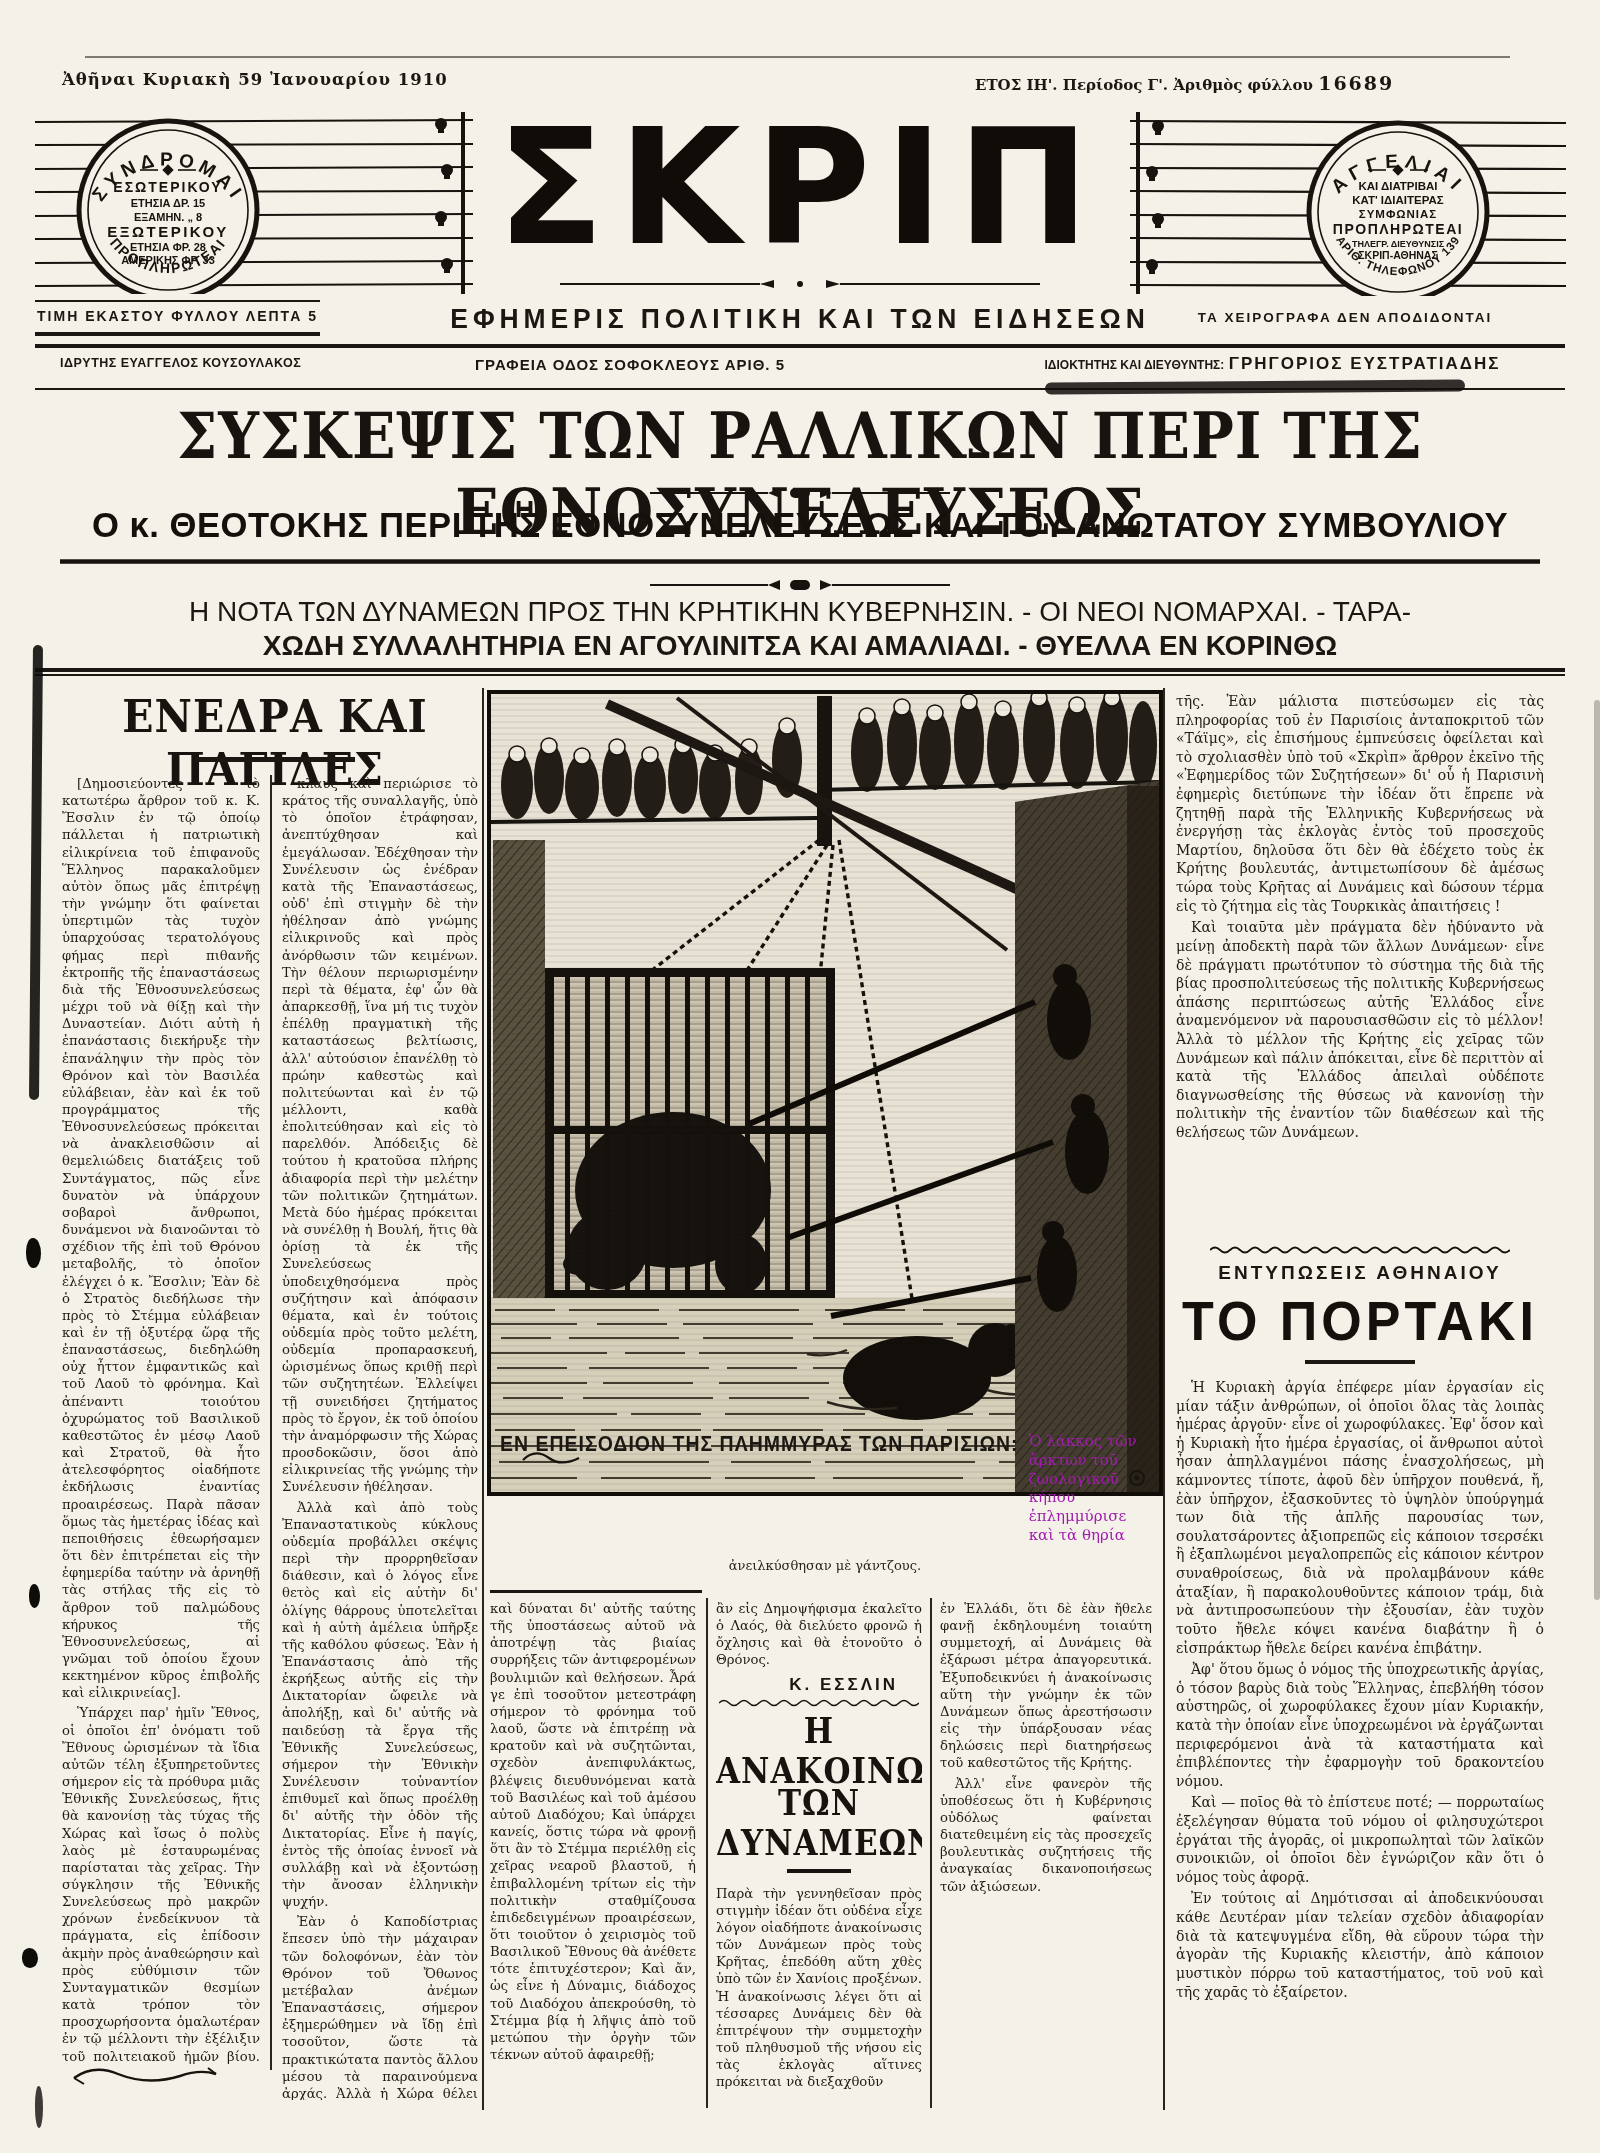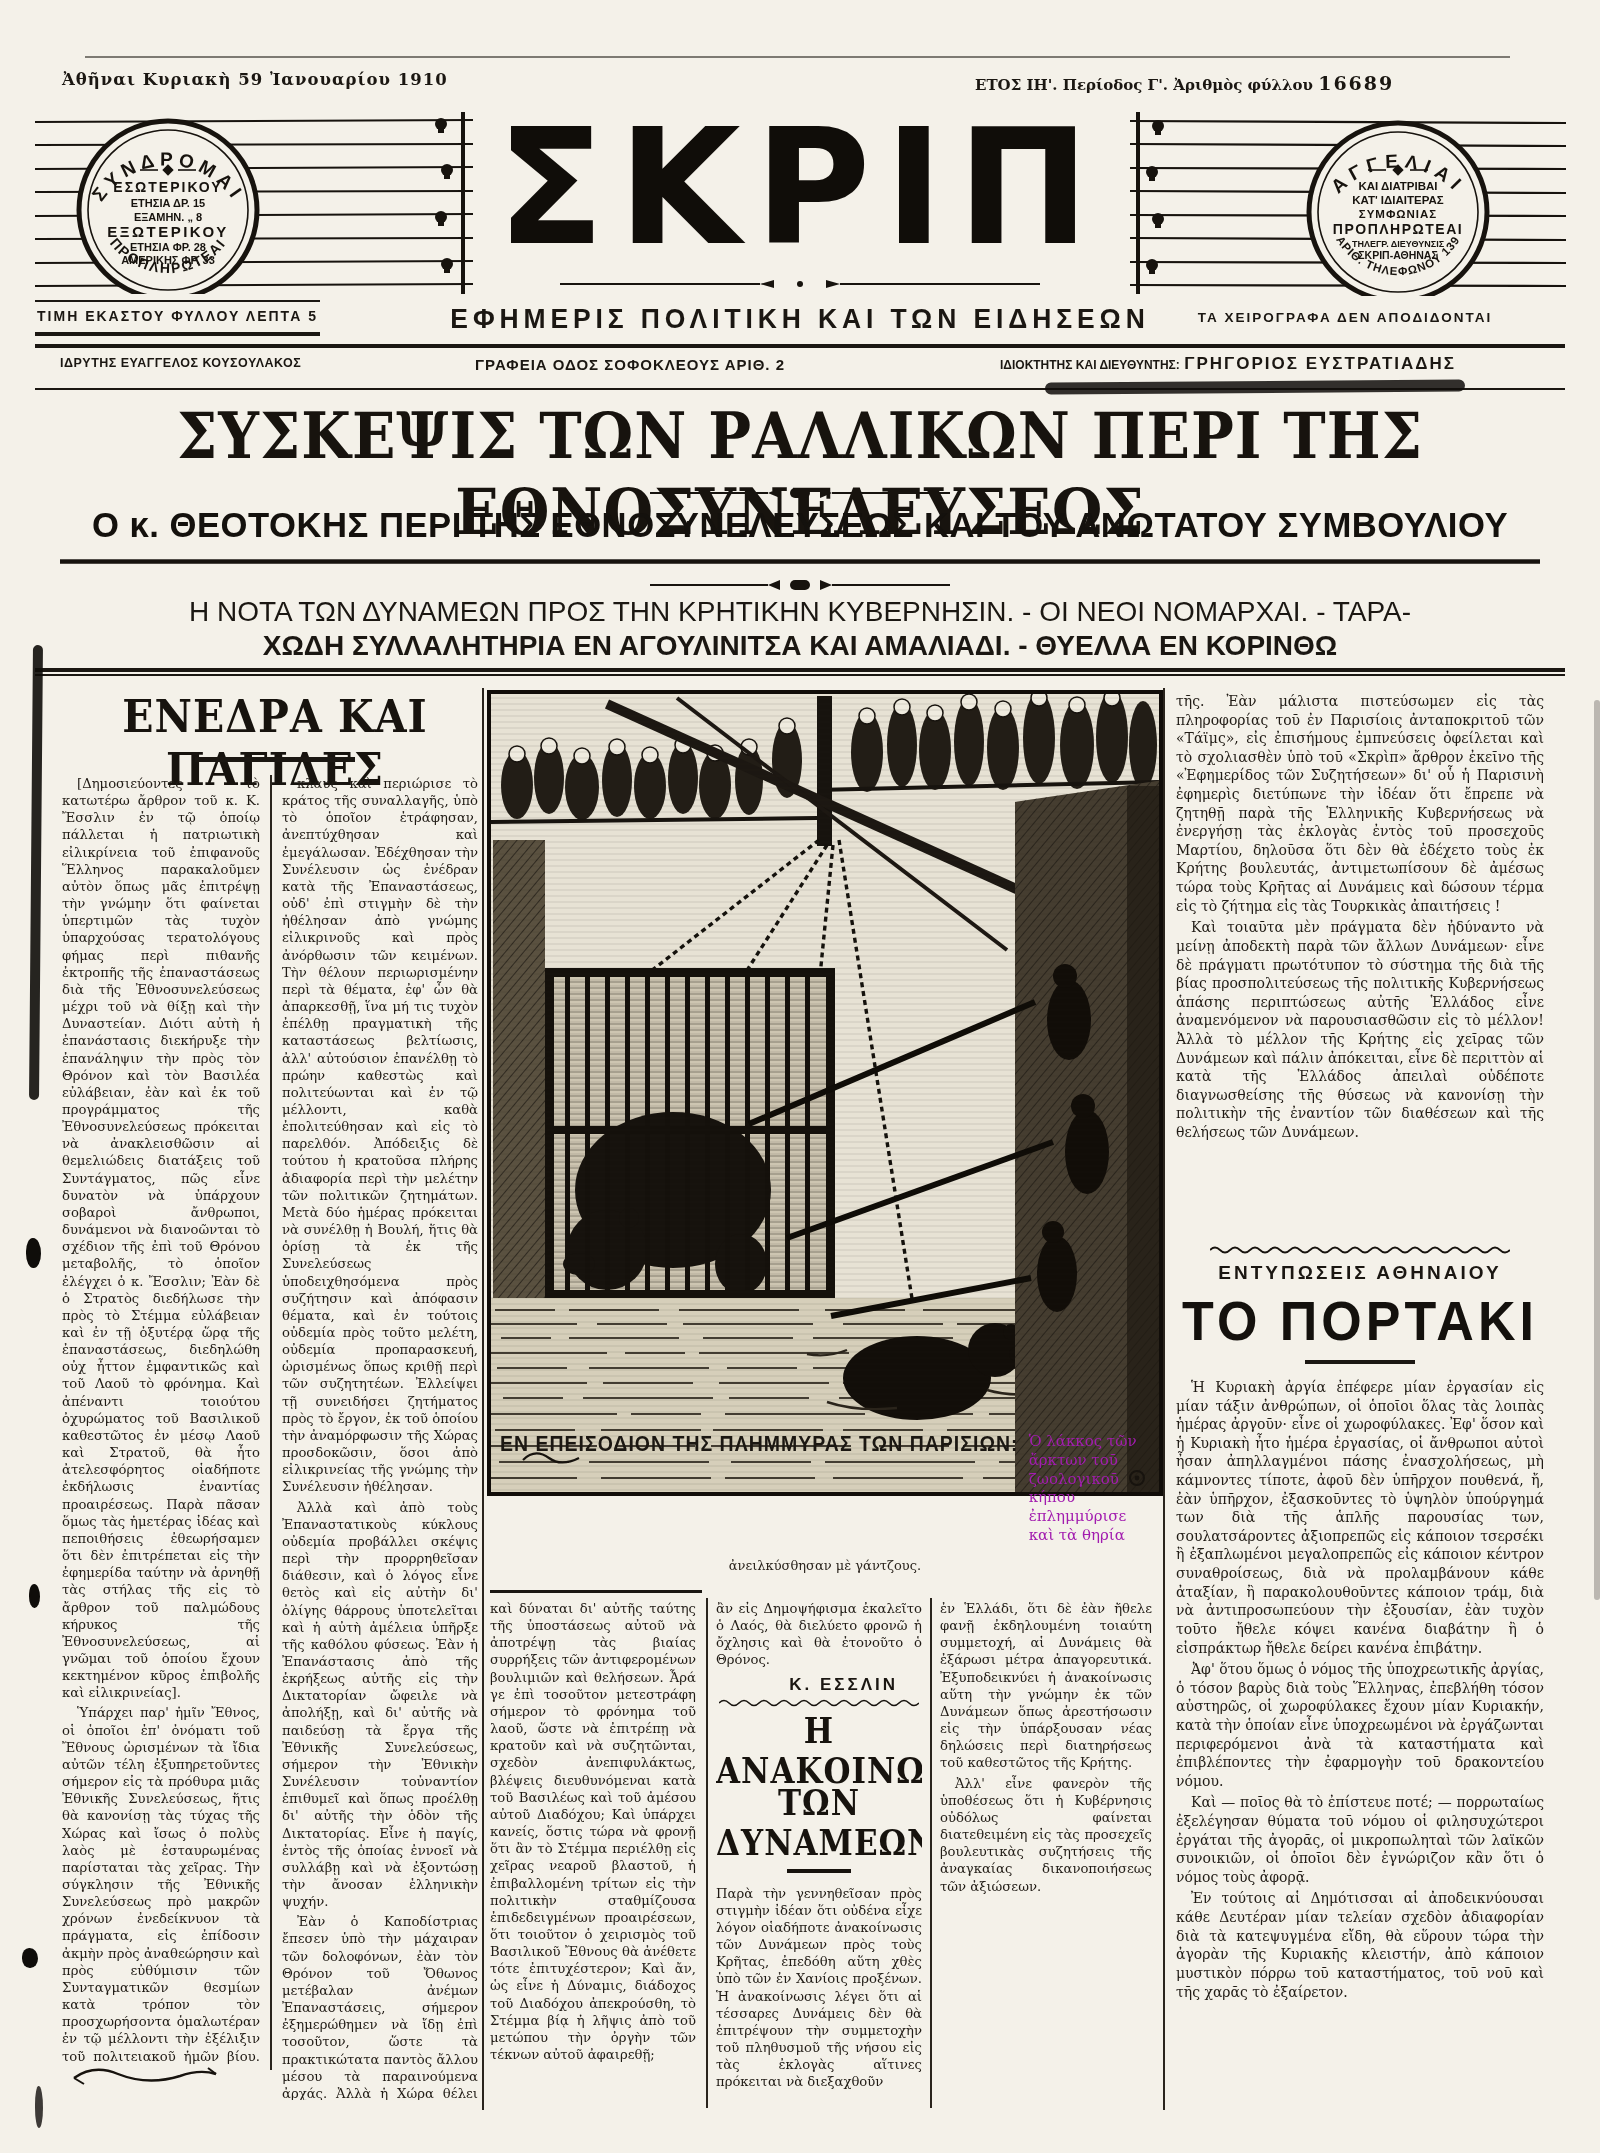--- a/index.html
+++ b/index.html
@@ -132,22 +132,22 @@
 <div class="abs sans ctr" style="left:35px;top:308px;width:285px;font-size:14px;font-weight:bold;letter-spacing:2px;">ΤΙΜΗ ΕΚΑΣΤΟΥ ΦΥΛΛΟΥ ΛΕΠΤΑ 5</div>
 <div class="rule" style="left:35px;top:332px;width:285px;height:3px;border-bottom:1px solid #1b1712;background:#1b1712;"></div>
 
 <div class="abs sans ctr" style="left:400px;top:304px;width:800px;font-size:27px;font-weight:bold;letter-spacing:5px;transform:scaleX(.98);">ΕΦΗΜΕΡΙΣ ΠΟΛΙΤΙΚΗ ΚΑΙ ΤΩΝ ΕΙΔΗΣΕΩΝ</div>
 
 <div class="abs sans ctr" style="left:1145px;top:310px;width:400px;font-size:13.5px;font-weight:bold;letter-spacing:2px;">ΤΑ ΧΕΙΡΟΓΡΑΦΑ ΔΕΝ ΑΠΟΔΙΔΟΝΤΑΙ</div>
 
 <div class="rule" style="left:35px;top:344px;width:1530px;height:3.5px;"></div>
 
 <div class="abs sans" style="left:60px;top:356px;font-size:12.5px;font-weight:bold;letter-spacing:.5px;">ΙΔΡΥΤΗΣ ΕΥΑΓΓΕΛΟΣ ΚΟΥΣΟΥΛΑΚΟΣ</div>
-<div class="abs sans ctr" style="left:420px;top:356px;width:420px;font-size:15px;font-weight:bold;letter-spacing:1px;">ΓΡΑΦΕΙΑ ΟΔΟΣ ΣΟΦΟΚΛΕΟΥΣ ΑΡΙΘ. 2</div>
-<div class="abs sans" style="left:1000px;top:354px;width:545px;">
+<div class="abs sans ctr" style="left:420px;top:356px;width:420px;font-size:15px;font-weight:bold;letter-spacing:1px;">ΓΡΑΦΕΙΑ ΟΔΟΣ ΣΟΦΟΚΛΕΟΥΣ ΑΡΙΘ. 5</div>
+<div class="abs sans" style="left:1000px;top:354px;width:545px;text-align:center;">
   <span style="font-size:12px;font-weight:bold;">ΙΔΙΟΚΤΗΤΗΣ ΚΑΙ ΔΙΕΥΘΥΝΤΗΣ:</span>
   <span style="font-size:17px;font-weight:bold;letter-spacing:2px;">ΓΡΗΓΟΡΙΟΣ ΕΥΣΤΡΑΤΙΑΔΗΣ</span>
 </div>
 <div class="rule" style="left:35px;top:388px;width:1530px;height:1.8px;"></div>
 <div class="blotch" style="left:1045px;top:381px;width:420px;height:12px;opacity:.85;transform:rotate(-.4deg);border-radius:8px;"></div>
 
 <div class="abs ctr" style="left:60px;top:398px;width:1480px;">
   <span class="serif" style="display:inline-block;font-size:57px;font-weight:bold;letter-spacing:1px;transform:scaleY(1.12);transform-origin:top;border-bottom:4px solid #17130e;padding-bottom:10px;color:#17130e;">ΣΥΣΚΕΨΙΣ ΤΩΝ ΡΑΛΛΙΚΩΝ ΠΕΡΙ ΤΗΣ ΕΘΝΟΣΥΝΕΛΕΥΣΕΩΣ</span>
 </div>
 <svg class="abs" style="left:650px;top:486px;" width="300" height="14" viewBox="0 0 300 14">

